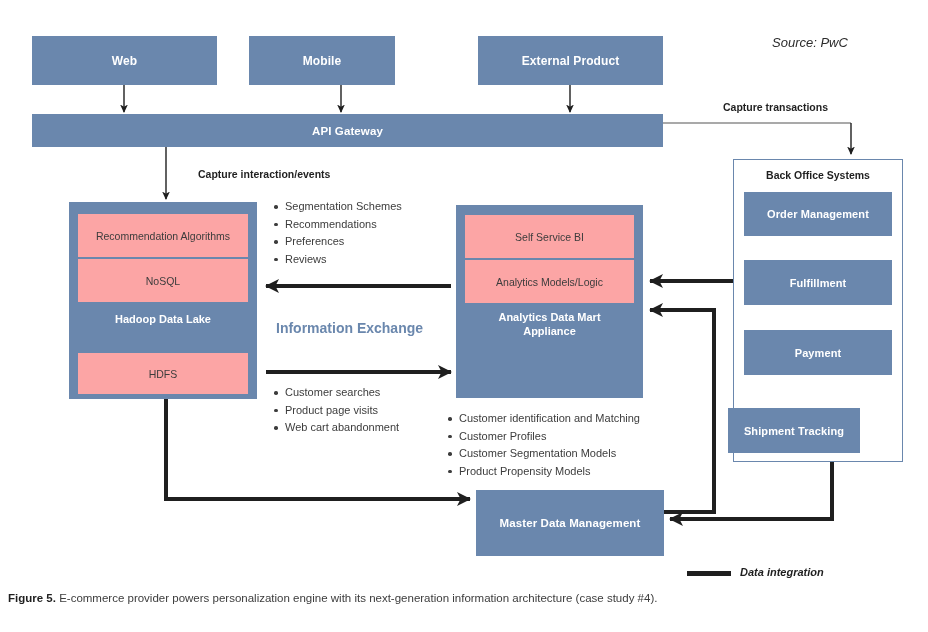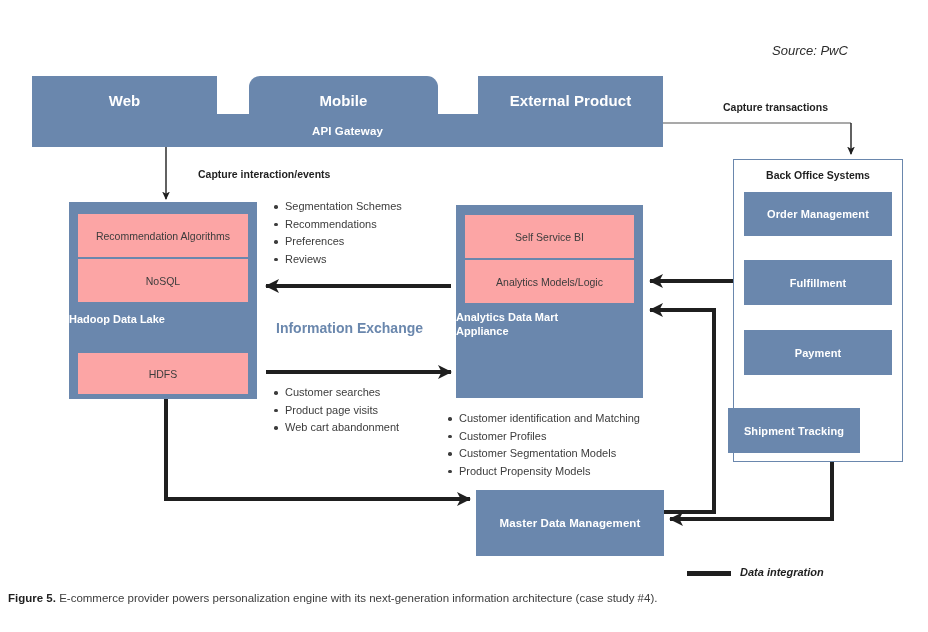--- a/index.html
+++ b/index.html
@@ -16,38 +16,38 @@
   .blk{
     position:absolute;
     background:#6a87ad;
     color:#ffffff;
     display:flex;align-items:center;justify-content:center;
     text-align:center;
     font-size:11px;font-weight:bold;
     letter-spacing:.1px;
     box-sizing:border-box;
   }
-  .blk.src{font-size:15px;margin-top:40px;}
+  .blk.src{font-size:12px;}
   .white-row{
     position:absolute;
     background:#fca5a5;
     border:1px solid #6a87ad;
     display:flex;align-items:center;justify-content:center;
     text-align:left;
     font-size:10.5px;font-weight:normal;color:#3c3c3c;
     box-sizing:border-box;
   }
   .stack{
     position:absolute;
     background:#6a87ad;
     box-sizing:border-box;
   }
   .stack-label{
     position:absolute;left:0;right:0;
-    text-align:left;color:#ffffff;font-size:11px;font-weight:bold;line-height:14px;
+    text-align:center;color:#ffffff;font-size:11px;font-weight:bold;line-height:14px;
   }
 
   
   .panel{
     position:absolute;background:#ffffff;border:1.5px solid #6a87ad;box-sizing:border-box;
   }
   .panel-title{
     position:absolute;left:0;right:0;text-align:center;
     font-size:10.5px;font-weight:bold;color:#1f1f1f;
   }
@@ -109,35 +109,35 @@
     <polyline points="663,512 714,512 714,310 650,310" fill="none" stroke="#1f1f1f" stroke-width="4" marker-end="url(#ahbig)"></polyline>
 
     <polyline points="166,399 166,499 470,499" fill="none" stroke="#1f1f1f" stroke-width="4" marker-end="url(#ahbig)"></polyline>
 
     <polyline points="832,462 832,519 670,519" fill="none" stroke="#1f1f1f" stroke-width="4" marker-end="url(#ahbig)"></polyline>
   </svg>
 
   <div class="blk src" style="left:32px;top:36px;width:185px;height:49px;">
     <span>Web</span>
   </div>
-  <div class="blk src" style="left:249px;top:36px;width:189px;height:49px;border-radius:11px;">
+  <div class="blk src" style="left:249px;top:36px;width:146px;height:49px;">
     <span>Mobile</span>
   </div>
   <div class="blk src" style="left:478px;top:36px;width:185px;height:49px;">
     <span>External Product</span>
   </div>
 
   <div class="blk" style="left:32px;top:114px;width:631px;height:33px;font-size:11.5px;">
     <span>API Gateway</span>
   </div>
 
   <div class="lbl lbl-bold" style="left:723px;top:101px;">Capture transactions</div>
   <div class="lbl lbl-bold" style="left:175px;top:168px;margin-left:23px;">Capture interaction/events</div>
   <div class="lbl lbl-ie" style="left:276px;top:320px;">Information Exchange</div>
-  <div class="lbl lbl-src" style="left:772px;top:35px;margin-top:8px;">Source: PwC</div>
+  <div class="lbl lbl-src" style="left:772px;top:35px;">Source: PwC</div>
 
   <div class="stack" style="left:69px;top:202px;width:188px;height:197px;">
     <div class="stack-label" style="top:110px;">Hadoop Data Lake</div>
   </div>
   <div class="white-row" style="left:77px;top:213px;width:172px;height:45px;">
     <span>Recommendation Algorithms</span>
   </div>
   <div class="white-row" style="left:77px;top:258px;width:172px;height:45px;">
     <span>NoSQL</span>
   </div>

